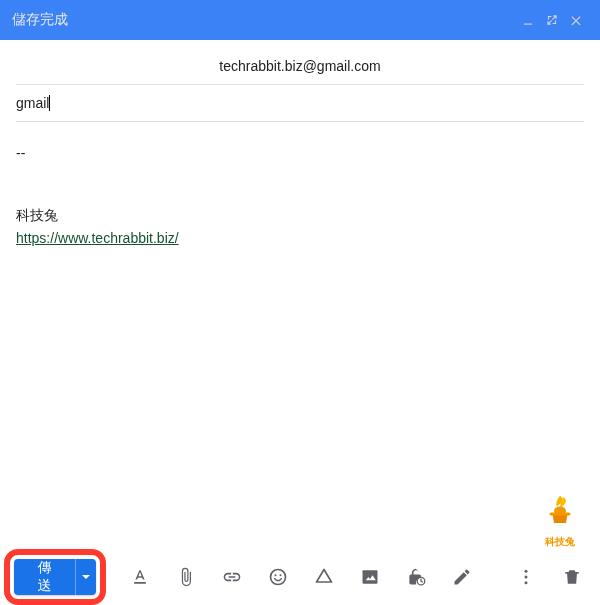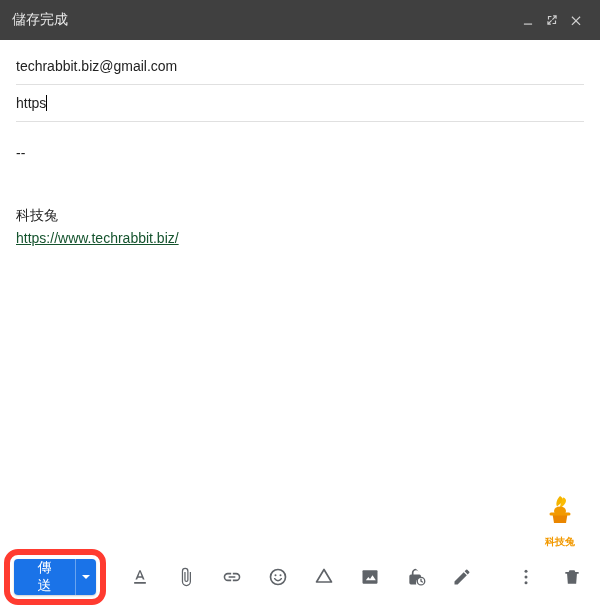--- a/index.html
+++ b/index.html
@@ -1,25 +1,25 @@
 <!DOCTYPE html>
 <html><head>
 <meta charset="utf-8">
 <style>
   * { box-sizing: border-box; margin: 0; padding: 0; }
   html, body { width: 600px; height: 605px; font-family: Arial, "Helvetica Neue", sans-serif; overflow: hidden; background: #fff; }
   .compose { width: 600px; height: 605px; display: flex; flex-direction: column; background: #fff; position: relative; }
 
-  .header { height: 40px; background: #404040; color: #e8e8e8; display: flex; align-items: center; padding: 0 12px; font-size: 14px; }
+  .header { height: 40px; background: #3b82f6; color: #e8e8e8; display: flex; align-items: center; padding: 0 12px; font-size: 14px; }
   .header-title { flex: 1; }
   .header-ctl { width: 24px; height: 24px; display: flex; align-items: center; justify-content: center; cursor: pointer; color: #d0d0d0; }
   .header-ctl svg { width: 14px; height: 14px; }
 
   .fields { padding: 8px 16px 0 16px; }
-  .field-row { border-bottom: 1px solid #e0e0e0; padding: 10px 0; font-size: 14px; color: #222; }
+  .field-row { border-bottom: 1px solid #e0e0e0; padding: 10px 0; font-size: 14px; color: #222; text-align: center; }
   .subject-row { display: flex; align-items: center; }
   .subject-text { }
   .cursor { display: inline-block; width: 1px; height: 16px; background: #000; vertical-align: middle; margin-left: 0px; }
 
   .body-area { flex: 1; padding: 20px 16px 0 16px; font-size: 14px; color: #222; line-height: 1.6; position: relative; }
   .sig-name { margin-top: 40px; }
   .sig-link { color: #14532d; text-decoration: underline; cursor: pointer; }
 
   .logo { position: absolute; right: 16px; bottom: 56px; width: 48px; text-align: center; }
   .logo svg { width: 36px; height: 36px; }
@@ -61,21 +61,21 @@
           <path fill="currentColor" d="M18.3 5.71L12 12.01l-6.3-6.3-1.41 1.41 6.3 6.3-6.3 6.3 1.41 1.41 6.3-6.3 6.3 6.3 1.41-1.41-6.3-6.3 6.3-6.3z"></path>
         </svg>
     </div>
   </div>
 
   <div class="fields">
     <div class="field-row">
       <span>techrabbit.biz@gmail.com</span>
     </div>
     <div class="field-row subject-row">
-      <span class="subject-text">https</span>
+      <span class="subject-text">gmail</span>
         <span class="cursor"></span>
     </div>
   </div>
 
   <div class="body-area">
     <div>--</div>
     <div class="sig-name">科技兔</div>
     <a class="sig-link">https://www.techrabbit.biz/</a>
   </div>
 

